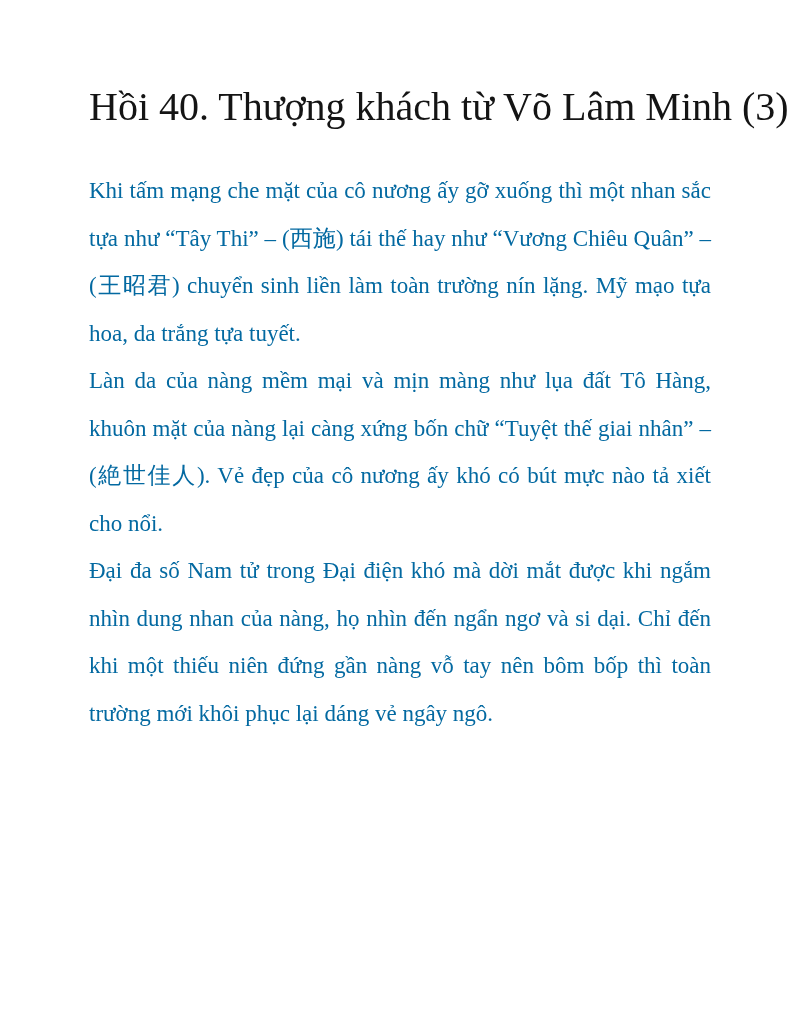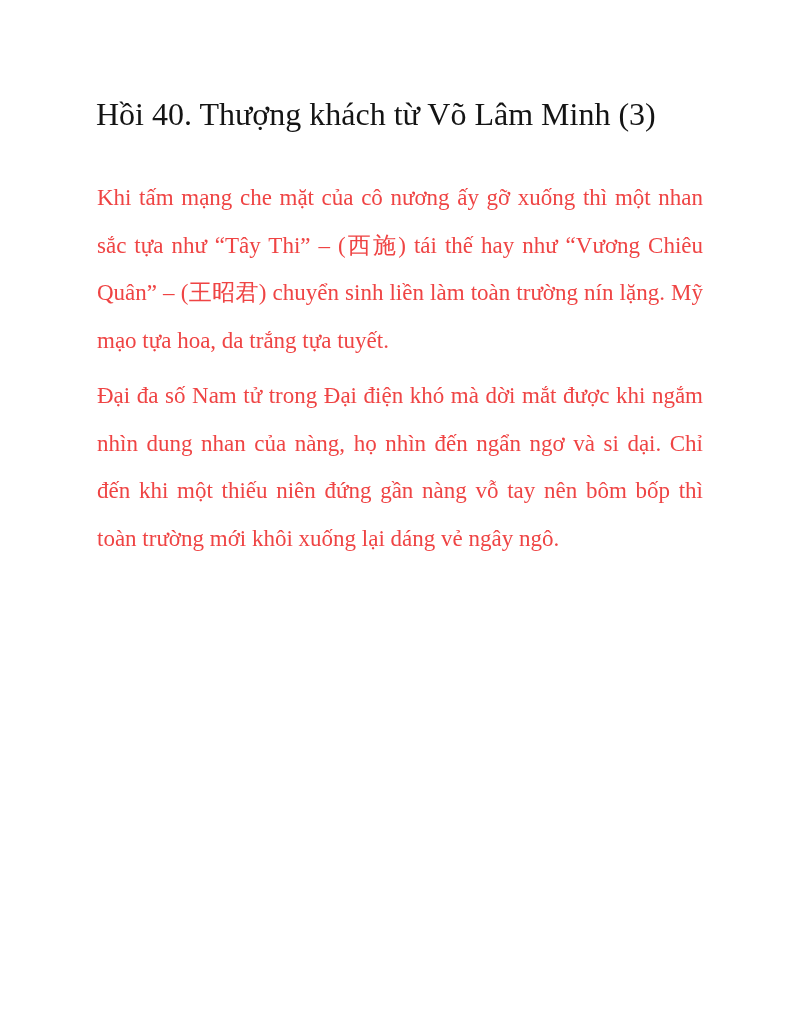--- a/index.html
+++ b/index.html
@@ -15,46 +15,47 @@
   .page {
     box-sizing: border-box;
     width: 800px;
     height: 1035px;
     padding: 85px 89px 0 89px;
     background: #ffffff;
     color: #161616;
     font-family: "Liberation Serif", "DejaVu Serif", serif;
   }
   .chapter-title {
-    margin: 7px;
-    font-size: 32px;
+    margin: 0;
+    font-size: 40px;
     font-weight: 400;
     line-height: 44px;
     text-align: left;
     white-space: nowrap;
     color: #141414;
   }
   .chapter-body {
     margin-top: 38px;
     width: 622px;
   }
   .chapter-body p {
-    margin: 8px;
+    margin: 0;
     padding: 0;
     font-size: 23px;
     line-height: 47.5px;
     text-align: justify;
     text-justify: inter-word;
     hyphens: none;
-    color: #ef4444;
+    color: #0369a1;
     font-family: Liberation Serif, serif;
   }
 </style>
 </head>
 <body>
 
 <div class="page">
   <h1 class="chapter-title">Hồi 40. Thượng khách từ Võ Lâm Minh (3)</h1>
   <div class="chapter-body">
     <p>Khi tấm mạng che mặt của cô nương ấy gỡ xuống thì một nhan sắc tựa như “Tây Thi” – (西施) tái thế hay như “Vương Chiêu Quân” – (王昭君) chuyển sinh liền làm toàn trường nín lặng. Mỹ mạo tựa hoa, da trắng tựa tuyết.</p>
-    <p>Đại đa số Nam tử trong Đại điện khó mà dời mắt được khi ngắm nhìn dung nhan của nàng, họ nhìn đến ngẩn ngơ và si dại. Chỉ đến khi một thiếu niên đứng gần nàng vỗ tay nên bôm bốp thì toàn trường mới khôi xuống lại dáng vẻ ngây ngô.</p>
+    <p>Làn da của nàng mềm mại và mịn màng như lụa đất Tô Hàng, khuôn mặt của nàng lại càng xứng bốn chữ “Tuyệt thế giai nhân” – (絶世佳人). Vẻ đẹp của cô nương ấy khó có bút mực nào tả xiết cho nổi.</p>
+    <p>Đại đa số Nam tử trong Đại điện khó mà dời mắt được khi ngắm nhìn dung nhan của nàng, họ nhìn đến ngẩn ngơ và si dại. Chỉ đến khi một thiếu niên đứng gần nàng vỗ tay nên bôm bốp thì toàn trường mới khôi phục lại dáng vẻ ngây ngô.</p>
   </div>
 </div>
 
 </body></html>

